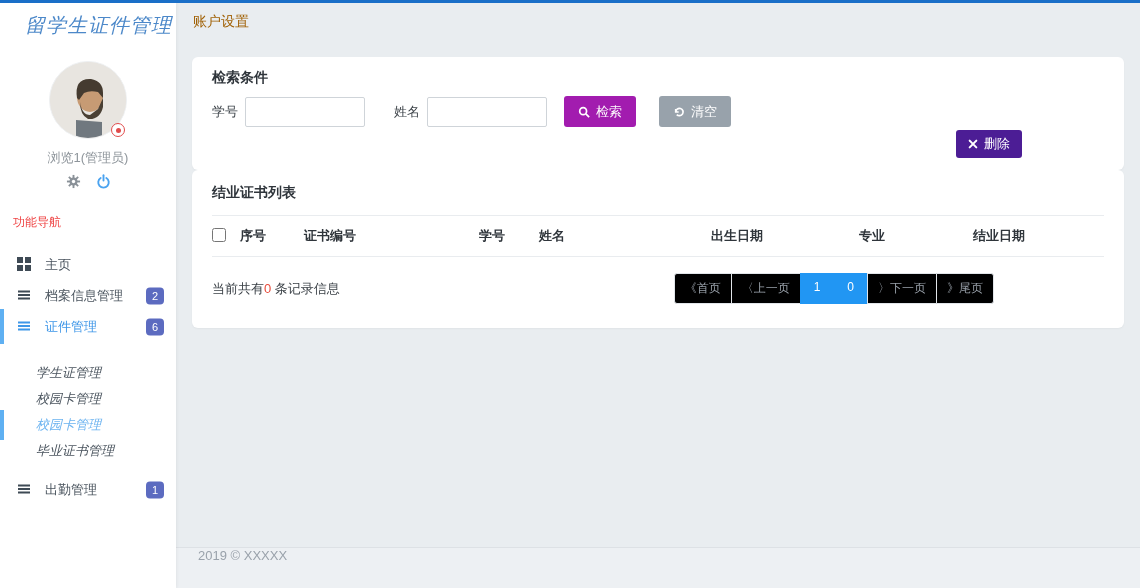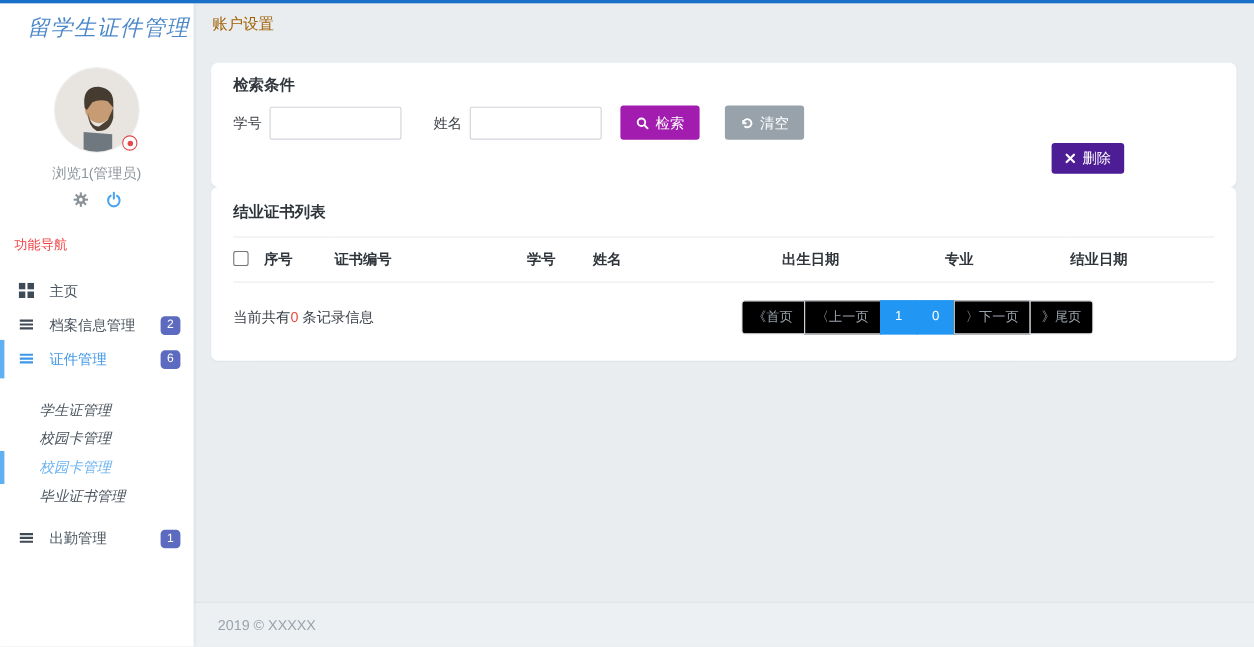--- a/index.html
+++ b/index.html
@@ -63,21 +63,21 @@
   .cb { width:14px; height:14px; cursor:pointer; }
   .summary-row { display:flex; justify-content:space-between; align-items:center; margin-top:16px; padding-right:110px;gap:40px; }
   .summary { font-size:13px; color:#3c4248; }
   .summary .count { color:#e74c3c; }
   .pagination { display:inline-flex; }
   .page-btn { display:inline-block; padding:6px 10px; border:1px solid #e1e5e9; margin-left:-1px; background:#000000; color:#9aa2ab; font-size:12px; cursor:pointer; text-decoration:none; }
   .page-btn:first-child { border-radius:3px 0 0 3px; margin-left:0; }
   .page-btn:last-child { border-radius:0 3px 3px 0; }
   .page-btn.active { background:#2196f3; border-color:#2196f3; color:#fff; padding:6px 13px; }
 
-  .footer { height:41px; border-top:1px solid #dde1e5; background:#edf0f3; display:flex; align-items:center; padding-left:22px; color:#9aa2ab; font-size:13px; }
+  .footer { height:41px; border-top:1px solid #dde1e5; background:#edf0f3; display:flex; align-items:flex-start; padding-left:22px; color:#9aa2ab; font-size:13px; }
 </style>
 </head>
 <body>
 
 <div class="topline"></div>
 <div class="layout">
 
   <aside class="sidebar">
     <div class="brand">留学生证件管理</div>
 

